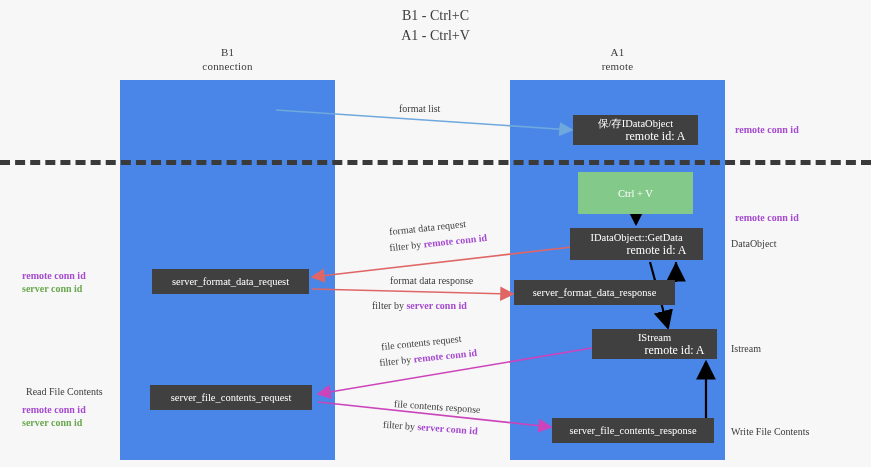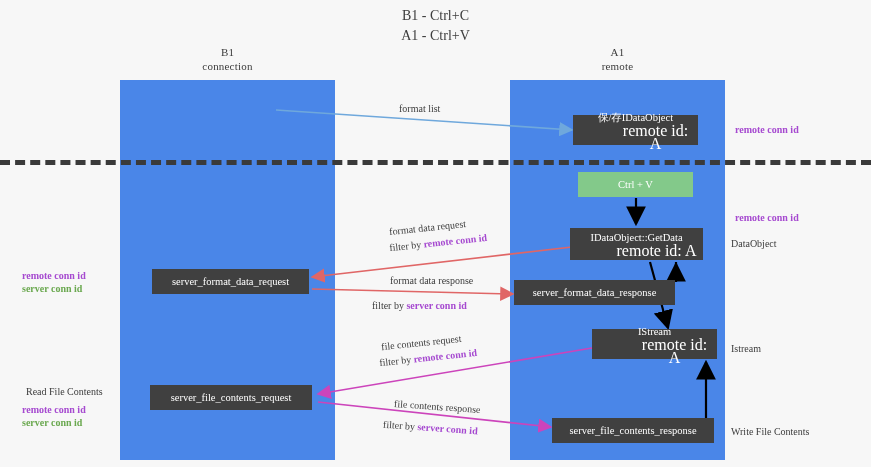--- a/index.html
+++ b/index.html
@@ -51,21 +51,21 @@
     align-items: center;
     justify-content: center;
     color: #ffffff;
     font-size: 10.5px;
     line-height: 13px;
     text-align: center;
     padding: 2px 4px;
   }
   .node.green { background: #83c98a; }
   .node.orange { background: #404040; }
-  .node .l2 { font-size: 16px; margin-left: 40px; }
+  .node .l2 { font-size: 12px; margin-left: 40px; }
 
   .divider {
     position: absolute;
     left: 0;
     top: 160px;
     width: 871px;
     height: 0;
     border-top: 5px dashed #3a3a3a;
   }
 
@@ -145,21 +145,21 @@
   </svg>
 
   <div class="divider"></div>
 
 
   <div class="node orange" style="left:573px; top:115px; width:125px; height:30px;">
     <div>保/存IDataObject</div>
     <div class="l2">remote id: A</div>
   </div>
 
-  <div class="node green" style="left:578px; top:172px; width:115px; height:25px;">
+  <div class="node green" style="left:578px; top:172px; width:115px; height:42px;">
     <div>Ctrl + V</div>
   </div>
 
   <div class="node orange" style="left:570px; top:228px; width:133px; height:32px;text-align:right;">
     <div>IDataObject::GetData</div>
     <div class="l2">remote id: A</div>
   </div>
 
   <div class="node orange" style="left:152px; top:269px; width:157px; height:25px;">
     <div>server_format_data_request</div>

